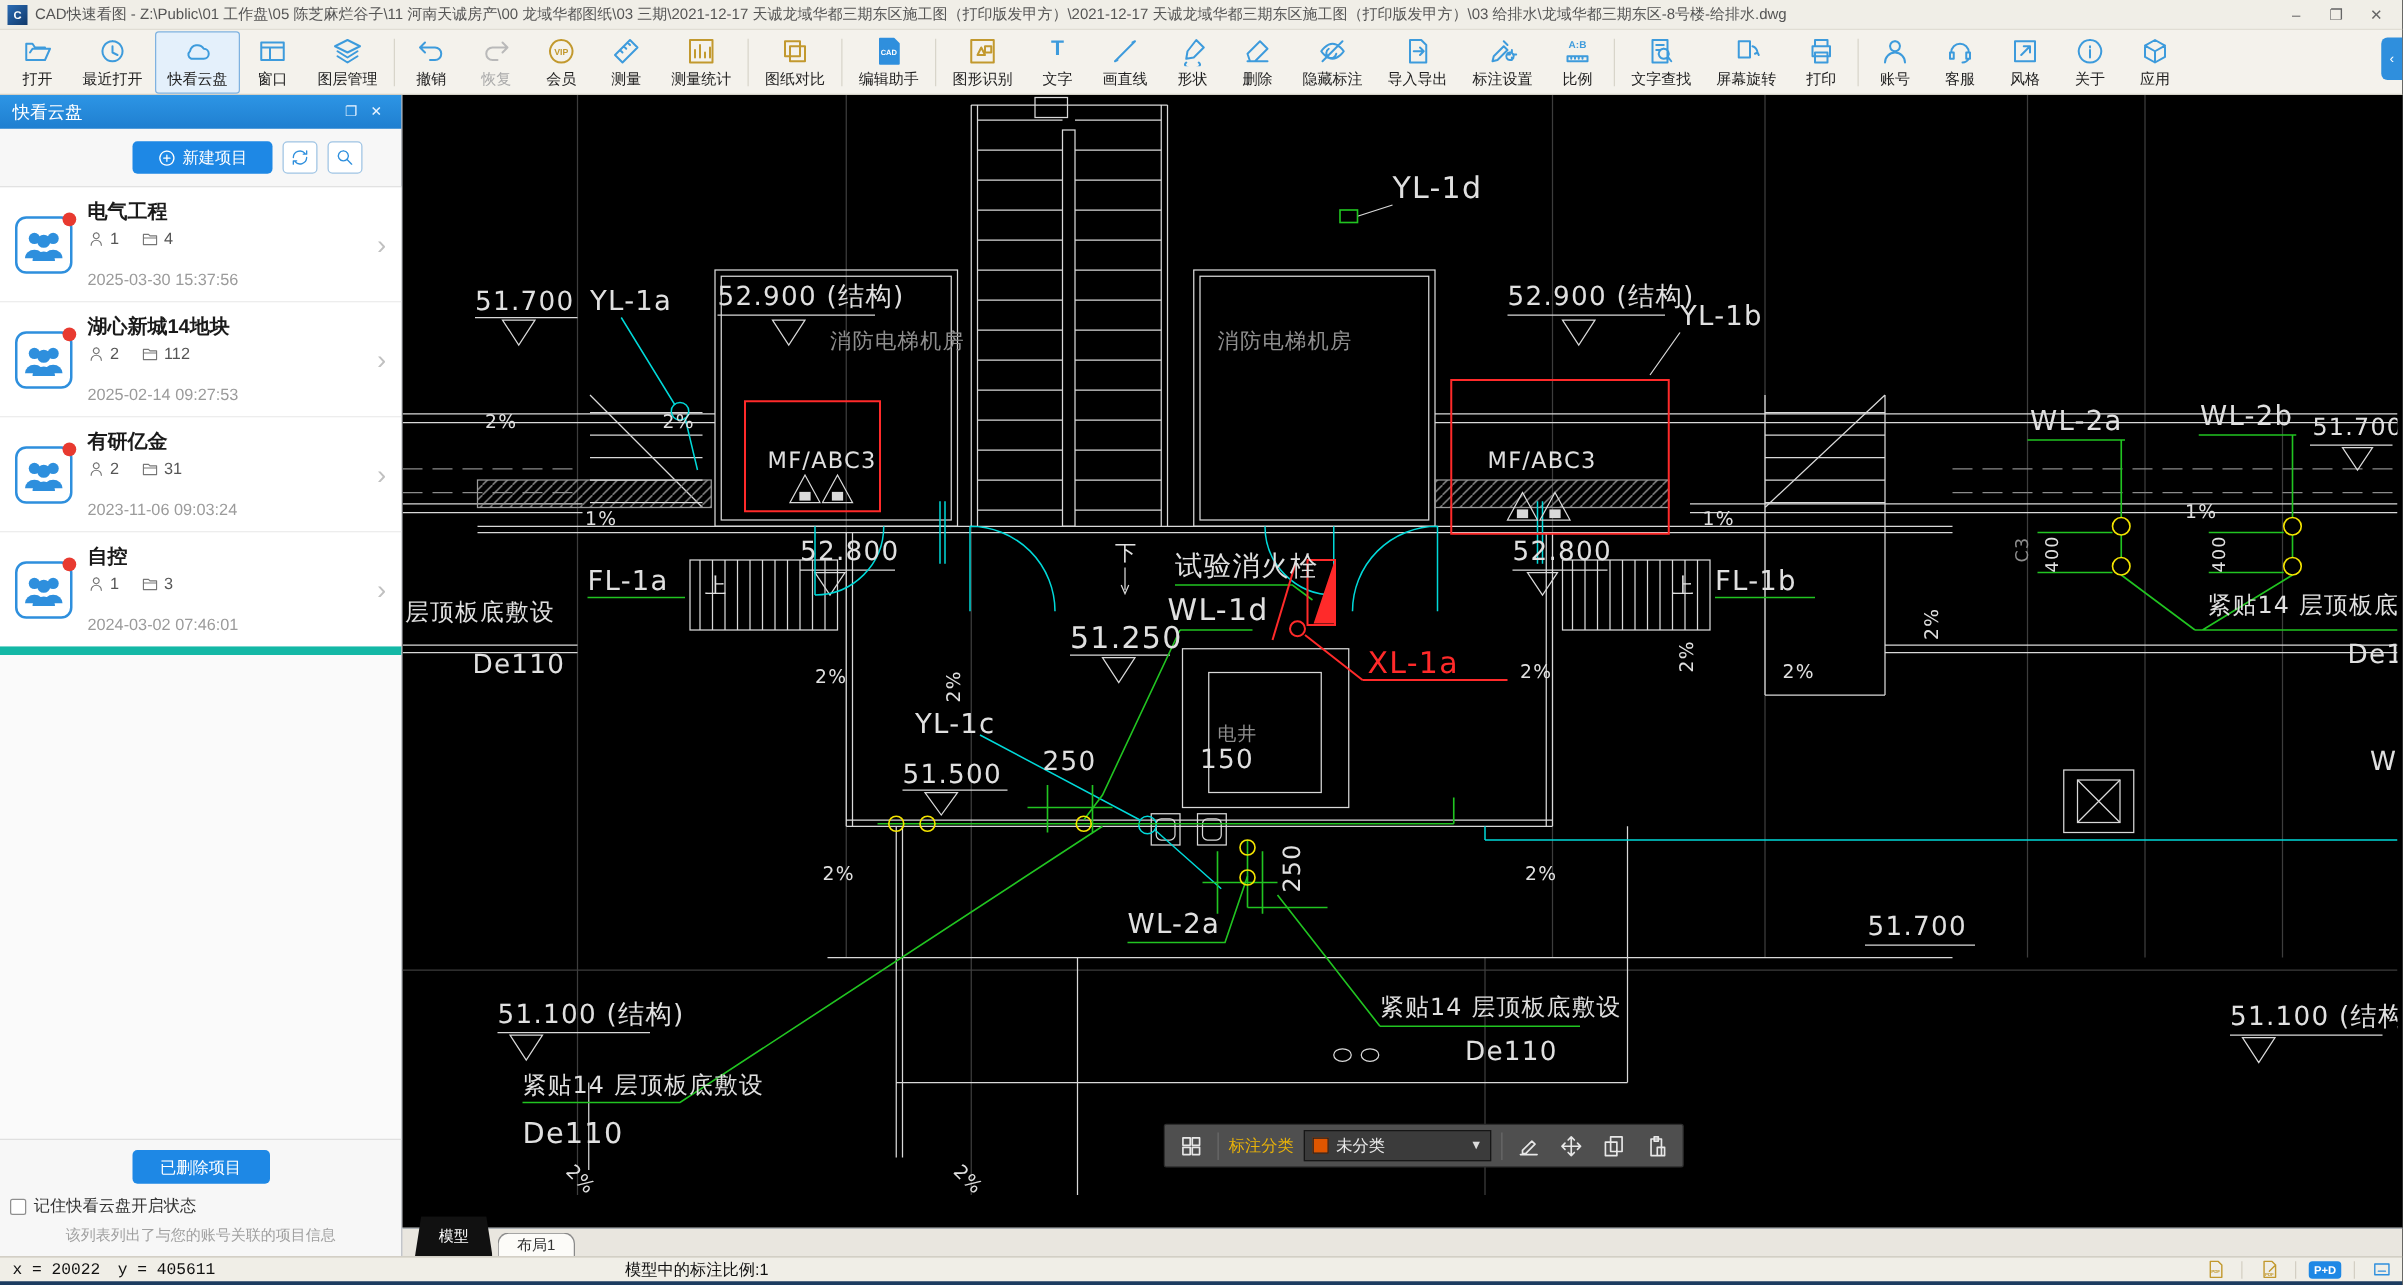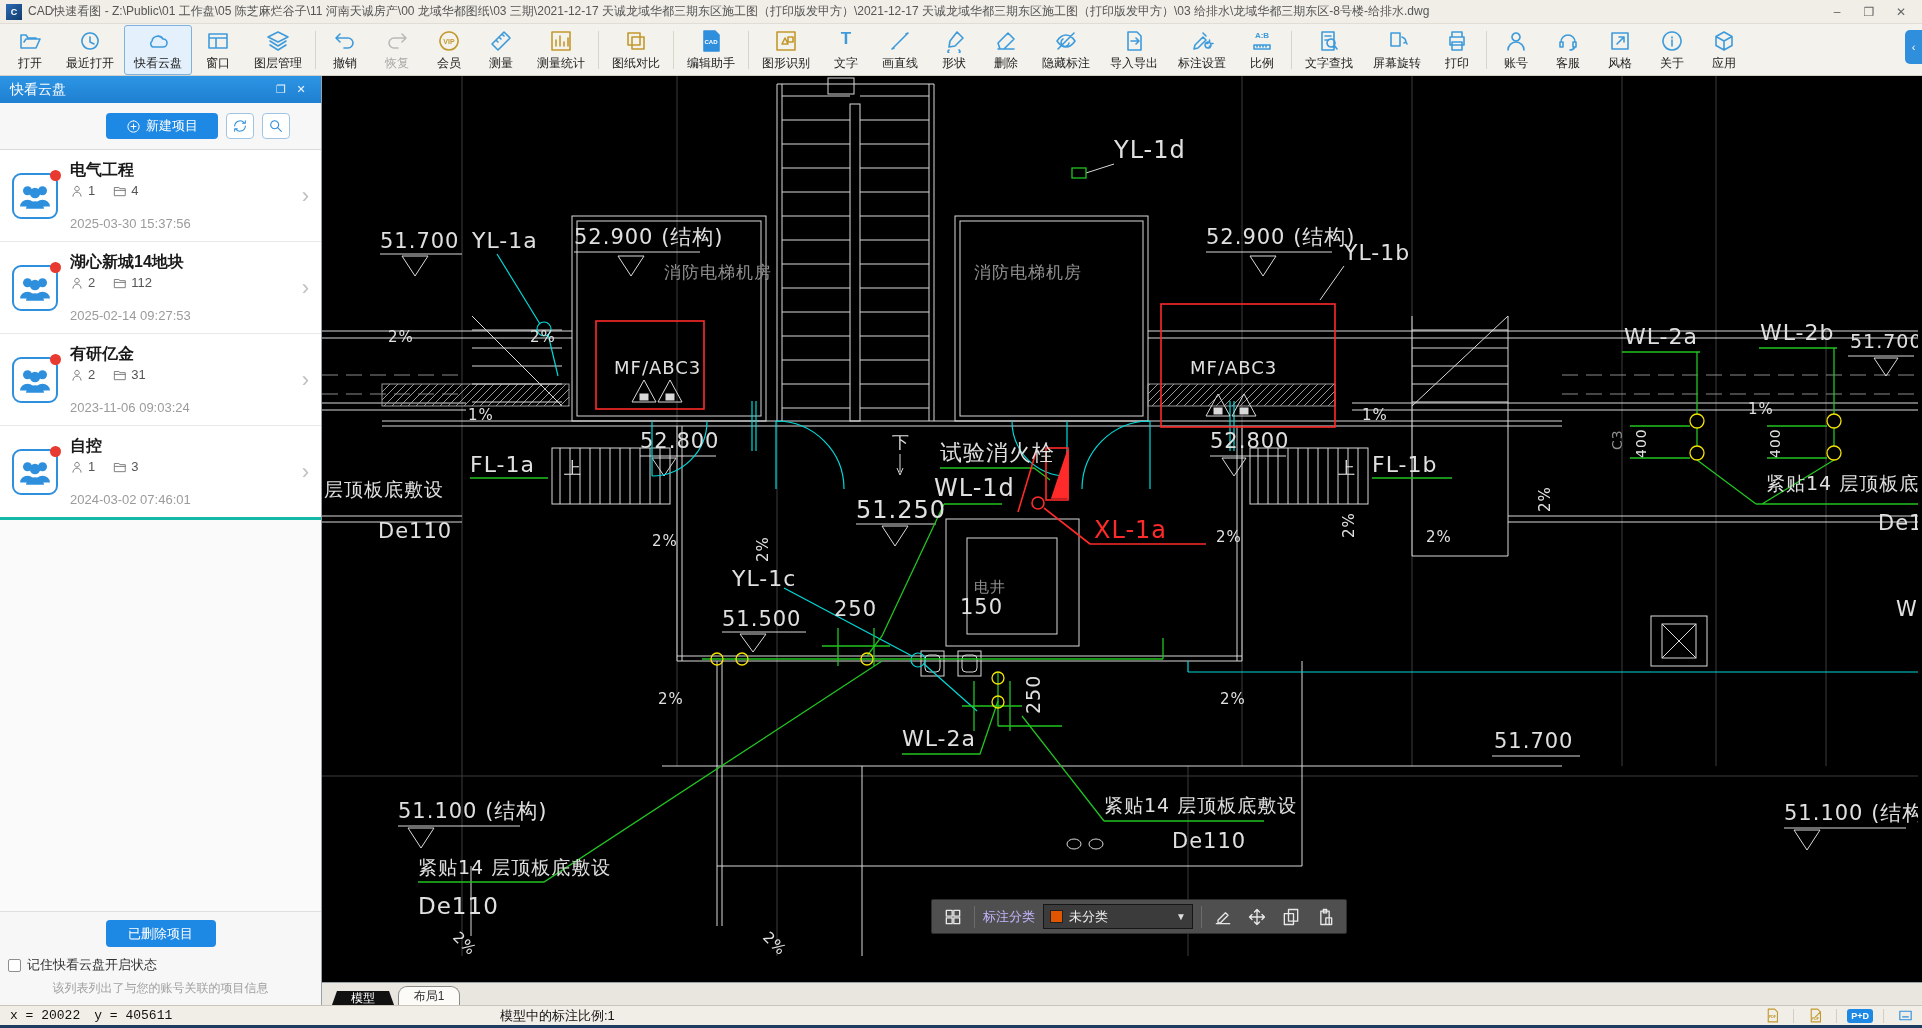--- a/index.html
+++ b/index.html
@@ -31,21 +31,21 @@
   
   #sidebar { width:322px; flex:none; background:#f7f7f7; border-right:1px solid #9aa0a8; display:flex; flex-direction:column; }
   #sb-header { height:27px; background:linear-gradient(#2d95e5,#1f7fd0); color:#fff; display:flex; align-items:center; padding:0 10px; font-size:14px; flex:none; }
   #sb-header .sp { flex:1; }
   .sb-hbtn { width:20px; height:18px; display:flex; align-items:center; justify-content:center; color:#eaf4ff; font-size:11px; }
   #sb-cloudrow { height:43px; background:#fff; display:flex; align-items:center; padding:0 14px; border-bottom:1px solid #e3e3e3; flex:none; }
   #sb-cloudrow .ctext { flex:1; text-align:center; font-size:16px; color:#333; }
   #sb-actions { height:46px; display:flex; align-items:center; padding:0 14px; gap:8px; flex:none; }
   #btn-new { margin-left:92px; width:112px; height:26px; background:#1e88e5; color:#fff; border:none; border-radius:4px; font-size:13px; display:flex; align-items:center; justify-content:center; gap:5px; }
   .sq-btn { width:28px; height:26px; background:#fff; border:1px solid #9fc4e4; border-radius:4px; display:flex; align-items:center; justify-content:center; }
-  #project-list { background:#fff; border-top:1px solid #d9d9d9; border-bottom:3px solid #14b8a6; }
+  #project-list { background:#fff; border-top:1px solid #d9d9d9; border-bottom:7px solid #14b8a6; }
   .proj { display:flex; align-items:center; padding:10px 12px 10px 12px; border-bottom:1px solid #e8e8e8; background:#fff; }
   .proj:last-child { border-bottom:none; }
   .pic { position:relative; width:46px; height:46px; flex:none; margin-right:12px; }
   .pic .frame { width:46px; height:46px; border:2px solid #2e8fdd; border-radius:9px; background:#fff; display:flex; align-items:center; justify-content:center; }
   .pic .dot { position:absolute; right:-3px; top:-3px; width:11px; height:11px; background:#e83a30; border-radius:50%; }
   .pbody { flex:1; min-width:0; }
   .pname { font-size:16px; color:#1a1a1a; font-weight:bold; line-height:20px; }
   .pmeta { display:flex; align-items:center; gap:4px; margin-top:3px; color:#555; font-size:13px; }
   .pmeta .mico { width:14px; height:14px; display:flex; }
   .pmeta .gap { width:10px; }
@@ -63,30 +63,30 @@
   #tabstrip { height:25px; background:#dde3ea; border-bottom:1px solid #aab4c0; display:flex; align-items:flex-end; padding-left:6px; flex:none; }
   .dwg-tab { height:22px; background:linear-gradient(#fdfefe,#d9e9f7); border:1px solid #7fa8cc; border-bottom:none; border-radius:3px 3px 0 0; display:flex; align-items:center; padding:0 8px; gap:8px; font-size:12px; font-weight:bold; color:#222; }
   .dwg-tab .x { color:#888; font-weight:normal; font-size:13px; }
   #canvas { position:relative; flex:1; background:#000; overflow:hidden; }
   #plan { position:absolute; left:0; top:0; }
   #plan text { font-family:"DejaVu Sans","Liberation Sans",sans-serif; letter-spacing:1px; }
 
   
   #anno-bar { position:absolute; left:609px; top:823px; height:35px; background:#4f4f4f; border:1px solid #2e2e2e; border-radius:2px; display:flex; align-items:center; padding:0 8px; gap:8px; }
   #anno-bar .asep { width:1px; height:22px; background:#6b6b6b; }
-  #anno-bar .albl { color:#c4b5fd; font-size:13px; white-space:nowrap;text-align:center; }
+  #anno-bar .albl { color:#eab308; font-size:13px; white-space:nowrap;text-align:center; }
   #anno-dd { width:150px; height:25px; background:#3b3b3b; border:1px solid #161616; display:flex; align-items:center; padding:0 6px; gap:6px; }
   #anno-dd .swatch { width:13px; height:13px; background:#e05600; border:1px solid #222; }
   #anno-dd .dval { color:#eee; font-size:13px; flex:1; }
   #anno-dd .caret { color:#ddd; font-size:10px; }
   .abtn { width:26px; height:26px; display:flex; align-items:center; justify-content:center; }
 
   
   #space-tabs { height:23px; background:#e9e6df; border-top:1px solid #98a0a8; display:flex; align-items:flex-end; padding-left:10px; gap:4px; flex:none; }
-  .sp-tab1 { height:14px; min-width:62px; background:#111; color:#fff; font-size:12px; display:flex; align-items:center; justify-content:center; clip-path:polygon(8% 0,92% 0,100% 100%,0 100%); padding:0 14px; }
+  .sp-tab1 { height:32px; min-width:62px; background:#111; color:#fff; font-size:12px; display:flex; align-items:center; justify-content:center; clip-path:polygon(8% 0,92% 0,100% 100%,0 100%); padding:0 14px; }
   .sp-tab2 { height:19px; min-width:62px; background:#fcfbf8; color:#333; font-size:12px; border:1px solid #8a8a8a; border-bottom:none; border-radius:9px 9px 0 0; display:flex; align-items:center; justify-content:center; padding:0 14px; }
 
   
   #statusbar { height:23px; background:#f0eee7; border-top:1px solid #c9c5ba; border-bottom:3px solid #1c3c60; display:flex; align-items:center; padding:0 10px; flex:none; position:relative; }
   #coords { font-family:Liberation Mono, monospace; font-size:13px; color:#111; display:flex; gap:14px; }
   #scaletext { position:absolute; left:500px; font-size:13px; color:#111; }
   #sb-icons { position:absolute; right:6px; display:flex; align-items:center; gap:10px; }
   .sbi { width:22px; height:18px; display:flex; align-items:center; justify-content:center; }
   .sbi-sep { width:1px; height:14px; background:#d3cfc4; }
   #p2d { background:#1e88e5; color:#fff; border-radius:3px; font-size:9px; font-weight:bold; padding:2px 4px; }

